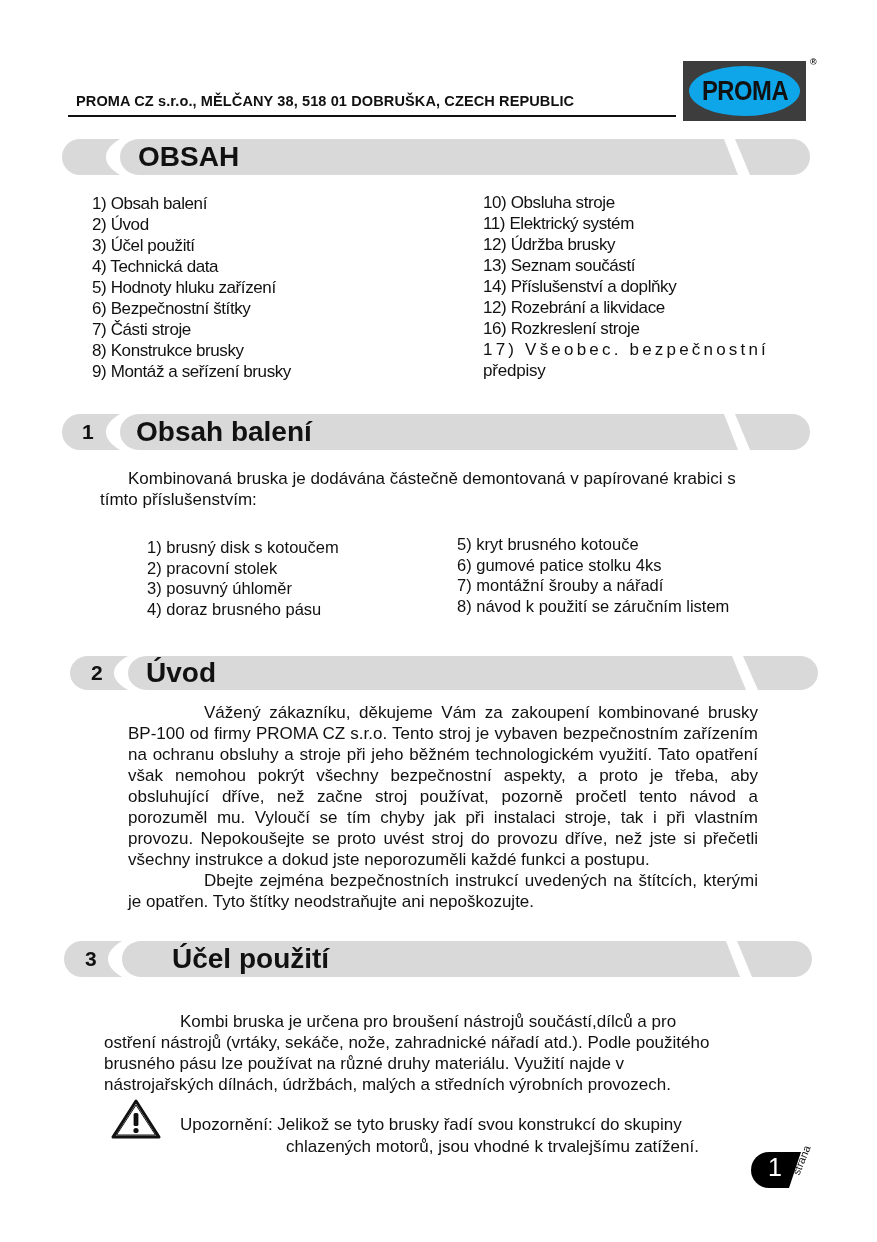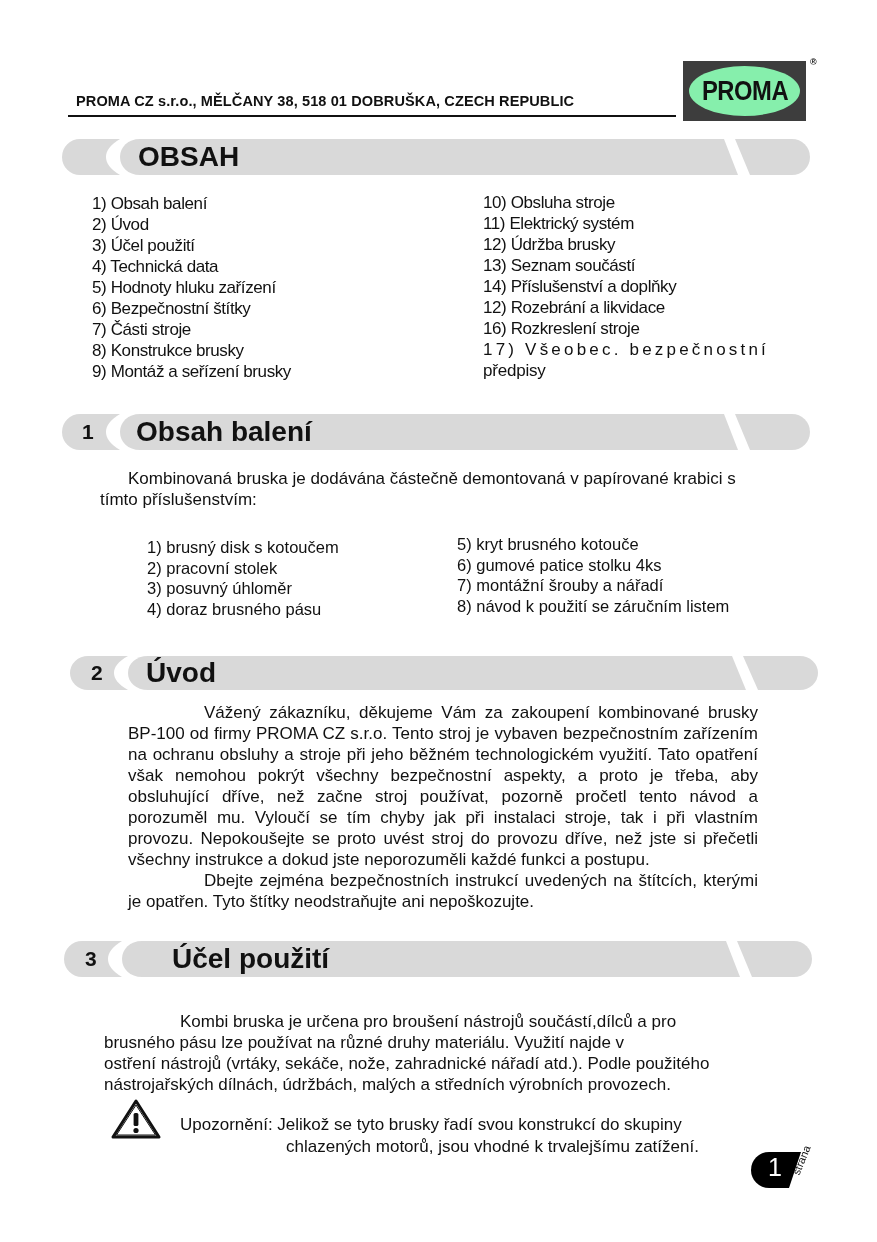--- a/index.html
+++ b/index.html
@@ -35,21 +35,21 @@
     .logo {
       left: 683px; top: 61px;
       width: 123px; height: 60px;
       background: #3d3d3d;
     }
     .logo-oval {
       position: absolute;
       left: 6px; top: 5px;
       width: 111px; height: 50px;
       border-radius: 50%;
-      background: #86efac;
+      background: #0ea5e9;
       display: flex; align-items: center; justify-content: center;
     }
     .logo-text {
       font-weight: bold;
       font-size: 27px;
       color: #111;
       transform: scaleX(0.88);
       letter-spacing: -0.5px;
     }
     .reg-mark {
@@ -234,22 +234,22 @@
     <path d="M18,0 H58 C48,6 44,12 44,18 C44,24 48,30 58,36 H18 A18,18 0 0 1 18,0 Z" fill="#d9d9d9"></path>
     <path d="M78,0 H662 L676,36 H78 C66,36 58,28 58,18 C58,8 66,0 78,0 Z" fill="#d9d9d9"></path>
     <path d="M673,0 H730 A18,18 0 0 1 730,36 H688 Z" fill="#d9d9d9"></path>
   </svg>
   <span class="bar-num" style="left:21px;">3</span>
   <span class="bar-title" style="left:76px;margin-left:32px;">Účel použití</span>
 </div>
 
 <div class="abs para ucel">
   <div class="ind">Kombi bruska je určena pro broušení nástrojů součástí,dílců a pro</div>
+  <div>ostření nástrojů (vrtáky, sekáče, nože, zahradnické nářadí atd.). Podle použitého</div>
   <div>brusného pásu lze používat na různé druhy materiálu. Využití najde v</div>
-  <div>ostření nástrojů (vrtáky, sekáče, nože, zahradnické nářadí atd.). Podle použitého</div>
   <div>nástrojařských dílnách, údržbách, malých a středních výrobních provozech.</div>
 </div>
 
 <svg class="abs warn-icon" viewBox="0 0 52 42">
   <path d="M26,3 L49,39 H3 Z" fill="#fff" stroke="#111" stroke-width="3" stroke-linejoin="round"></path>
   <path d="M26,7 L45.5,37 H6.5 Z" fill="none" stroke="#111" stroke-width="1"></path>
   <rect x="23.6" y="15" width="4.8" height="13" rx="1.5" fill="#111"></rect>
   <circle cx="26" cy="32.5" r="2.6" fill="#111"></circle>
 </svg>
 <div class="abs warn-text">

